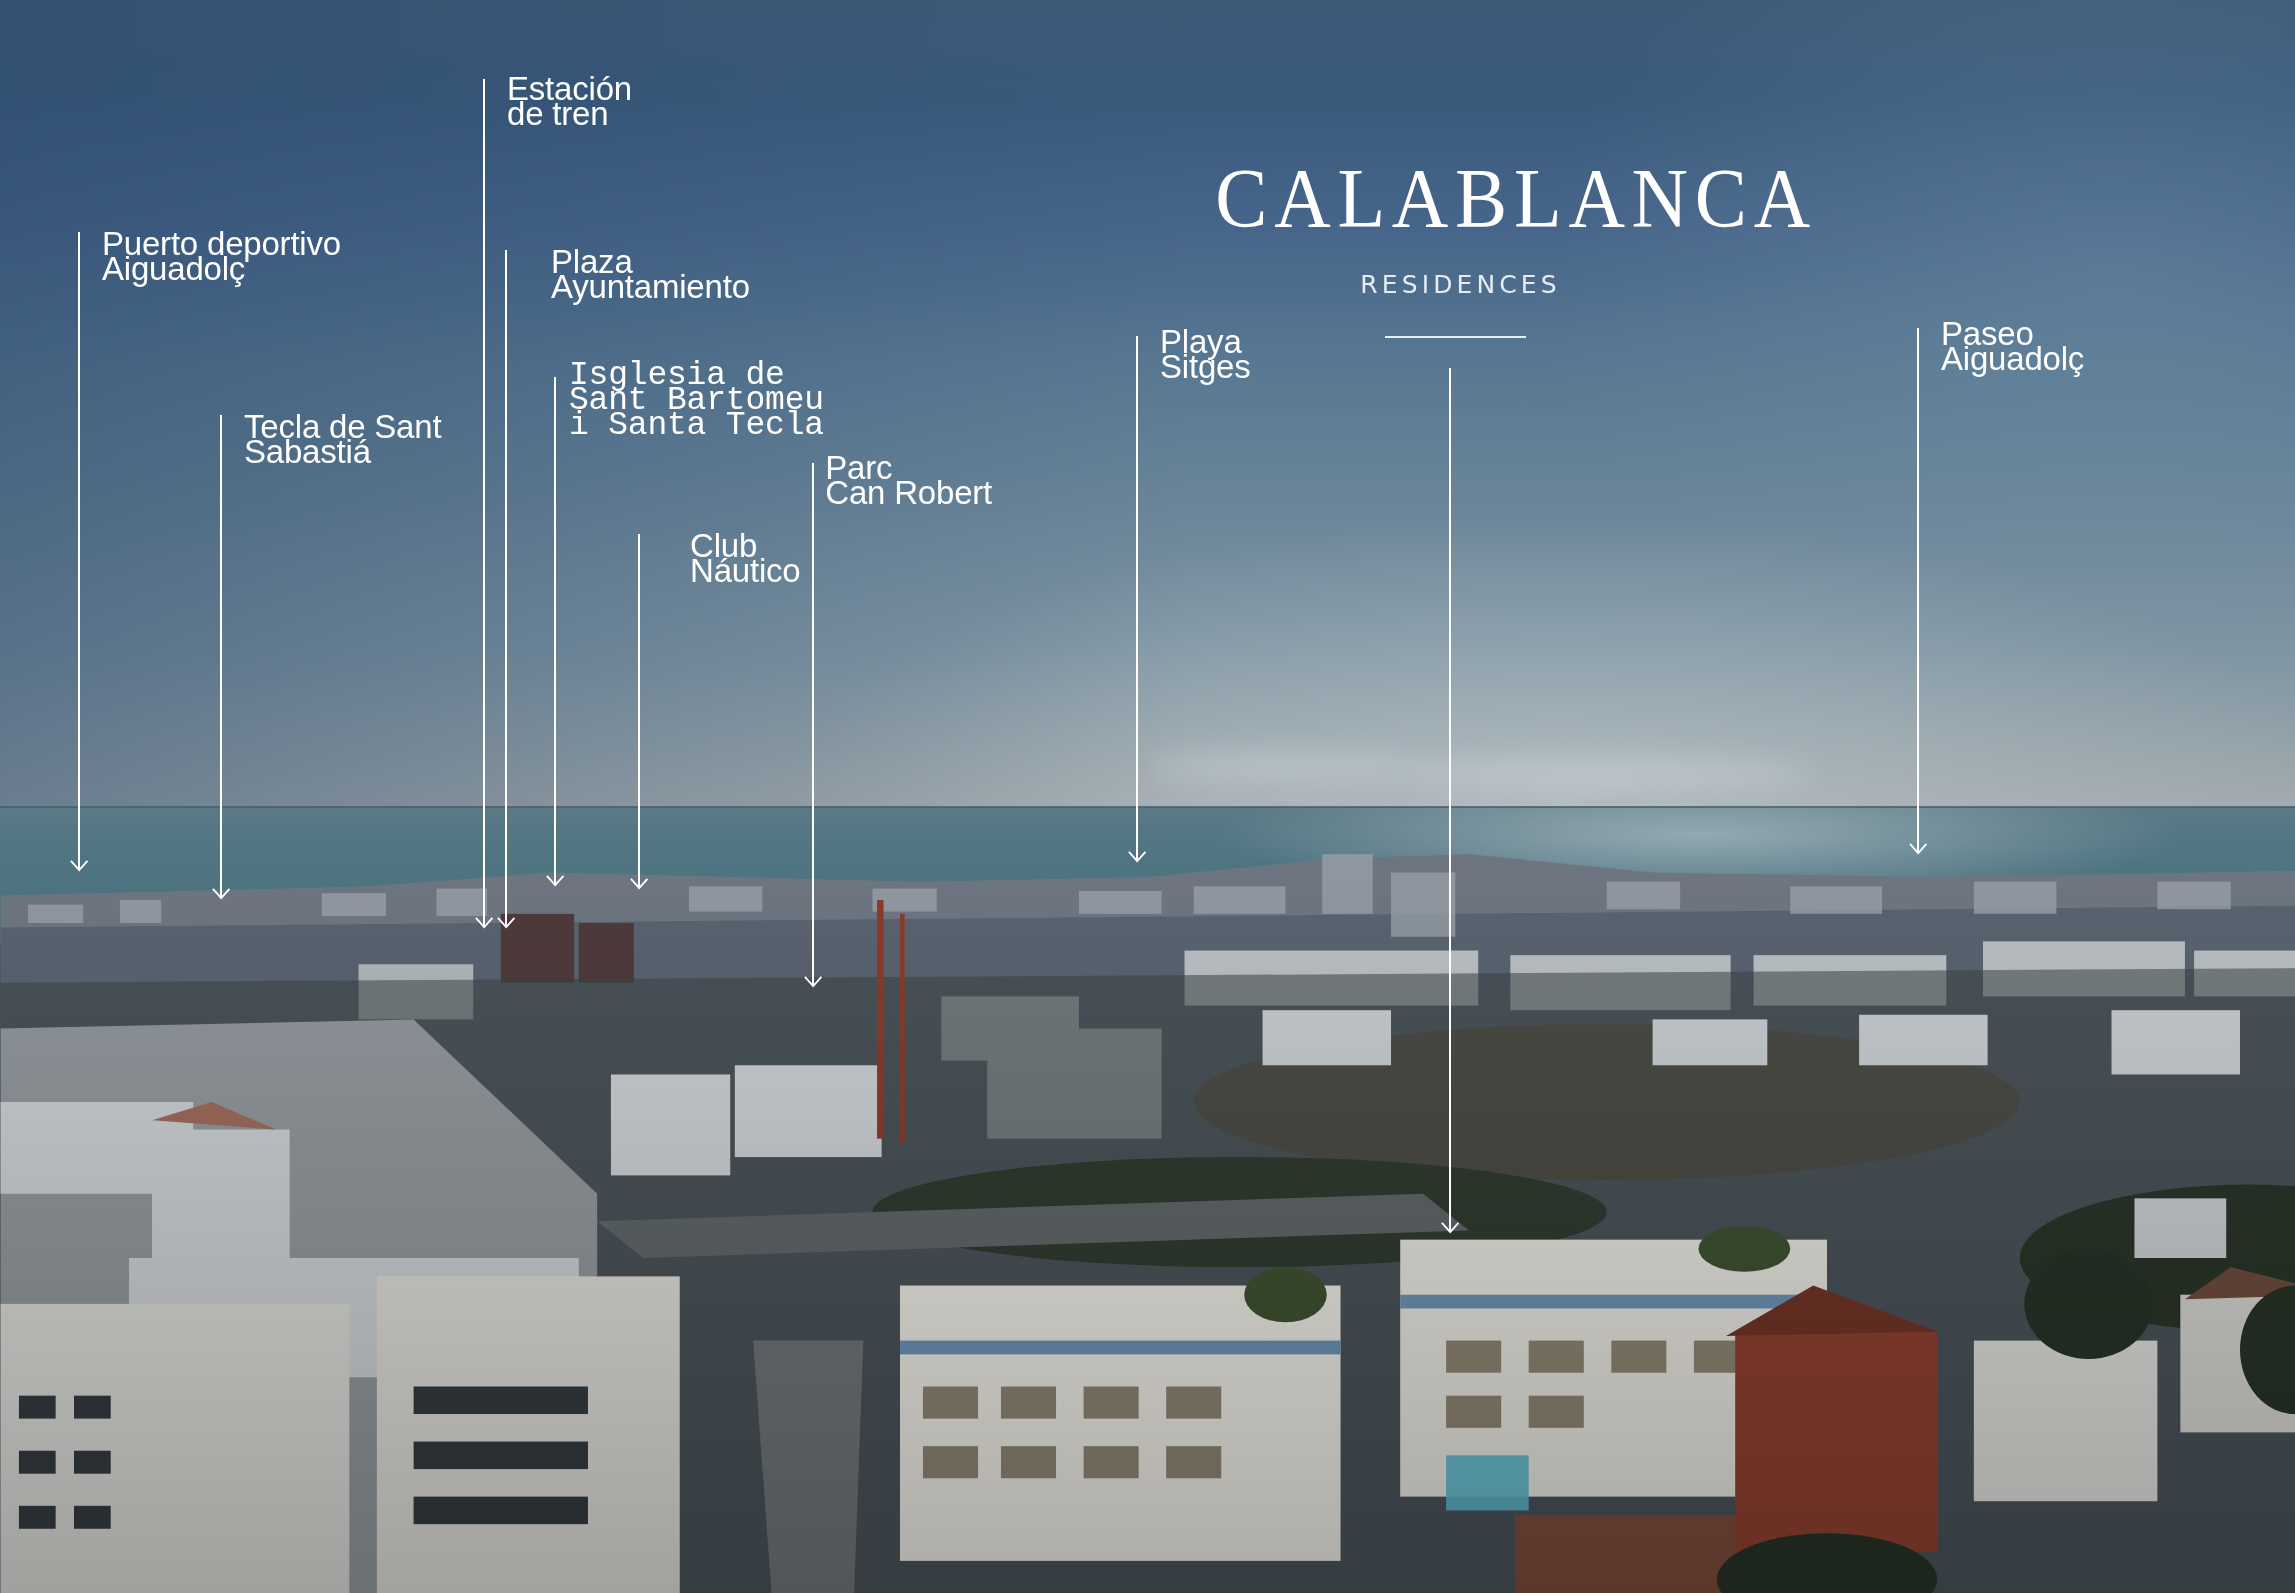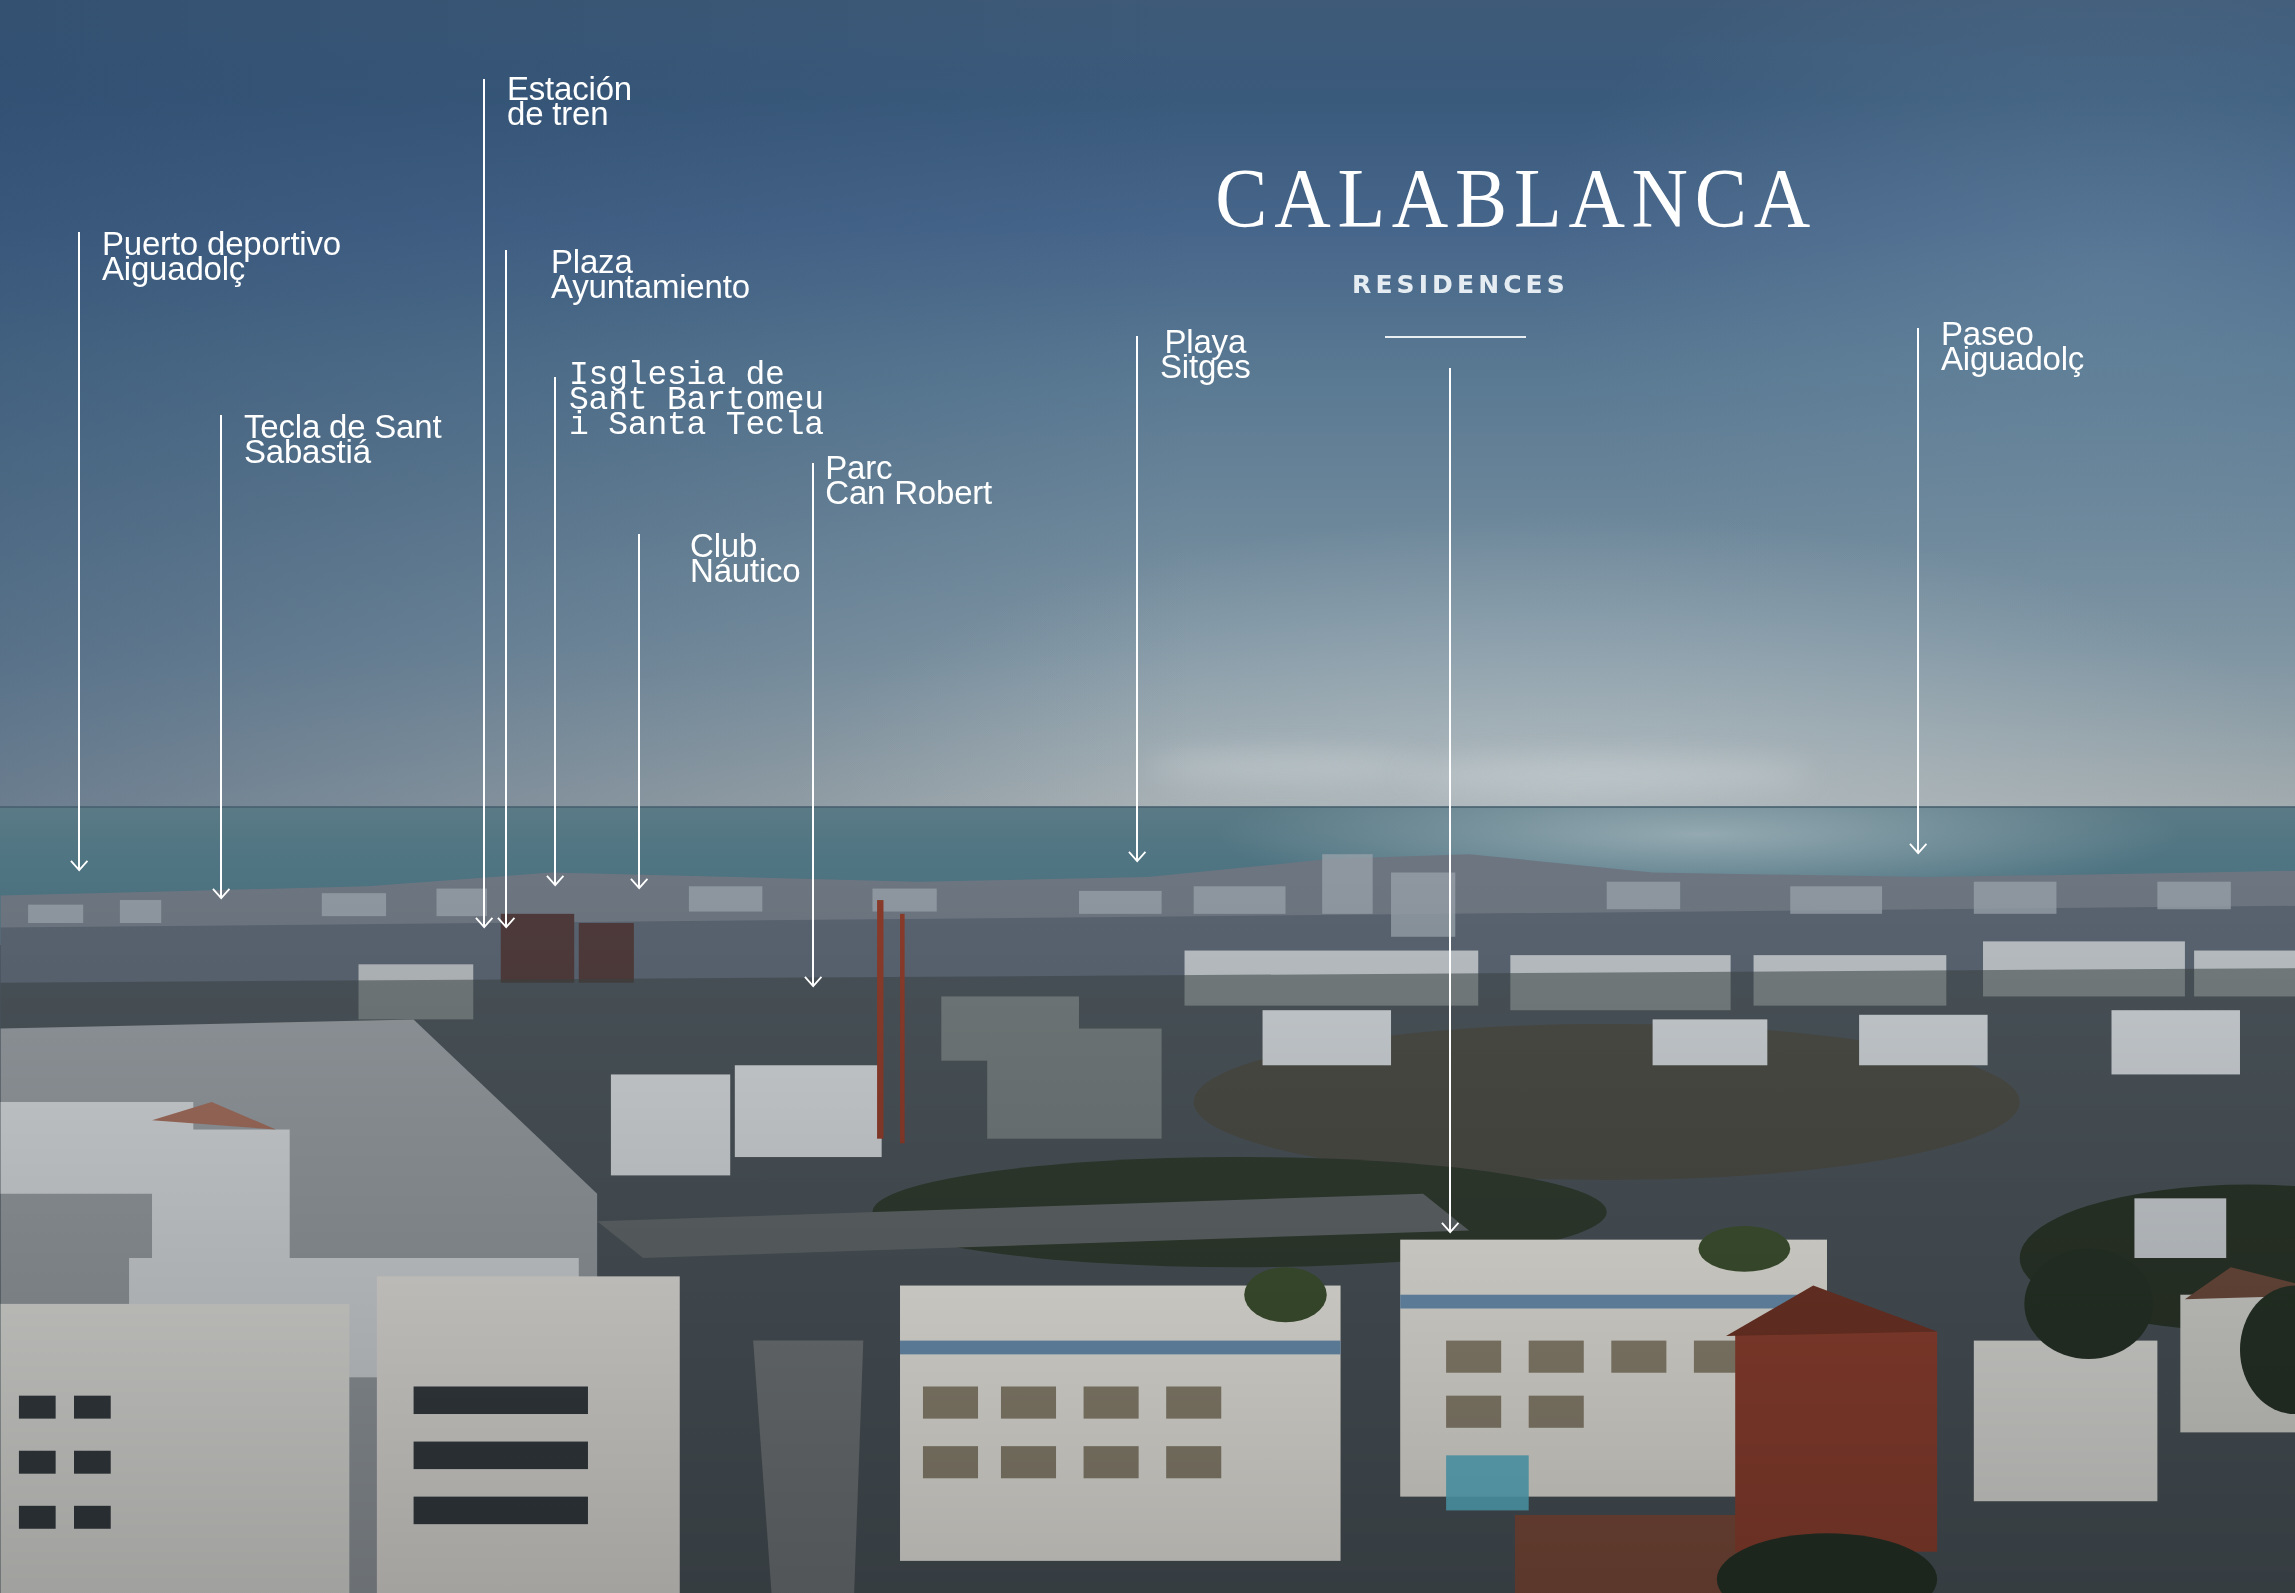--- a/index.html
+++ b/index.html
@@ -25,21 +25,21 @@
   }
   .horizon-line { position:absolute; left:0; top:806px; width:2900px; height:1.8px; background:rgba(70,95,110,0.8); }
   .city { position:absolute; left:0; top:845px; width:2900px; height:748px; }
   .city svg { display:block; }
   .overlay-dark { position:absolute; left:0; top:872px; width:2900px; height:721px;
     background:linear-gradient(180deg, rgba(0,0,0,0) 0%, rgba(0,0,0,0.15) 60%, rgba(0,0,0,0.25) 100%); }
 
   .logo { position:absolute; left:1194px; top:152px; width:533px; text-align:center; color:#ffffff; }
   .logo-title { font-family:"Liberation Serif", "DejaVu Serif", serif; font-size:85px; font-weight:400;
     letter-spacing:7.3px; line-height:92px; transform:scaleX(0.92); transform-origin:center; display:block; }
-  .logo-sub { font-family:"DejaVu Sans", sans-serif; font-weight:700; font-size:25px; letter-spacing:4.1px;
+  .logo-sub { font-family:"DejaVu Sans", sans-serif; font-weight:400; font-size:25px; letter-spacing:4.1px;
     display:block; margin-top:27px; line-height:27.5px; color:#e6edf2; }
   .logo-rule { position:absolute; left:1385px; top:336px; width:141px; height:2.3px; background:#e8eef2; }
 
   .marker { position:absolute; }
   .marker .stem { position:absolute; left:0; top:0; width:1.8px; background:#ffffff; }
   .marker .head { position:absolute; width:0; height:0; }
   .marker .head svg { position:absolute; left:-9.2px; top:-10px; overflow:visible; }
   .marker .label { position:absolute; color:#ffffff; font-family:"Liberation Sans", "DejaVu Sans", sans-serif;
     font-size:33px; line-height:25px; white-space:pre; letter-spacing:-0.2px; }
 </style>
@@ -276,21 +276,21 @@
         <div class="label" style="left: 13.3px; top: -8.3px;">Parc
 Can Robert</div>
       </div>
       <div class="marker" style="left: 1136px; top: 336px;">
         <div class="stem" style="height: 525px;"></div>
         <div class="head" style="left: 0.9px; top: 525px;">
           <svg width="18.4" height="11" viewBox="0 0 40 24">
             <polyline points="2,2 20,22 38,2" fill="none" stroke="#ffffff" stroke-width="4"></polyline>
           </svg>
         </div>
-        <div class="label" style="left: 24px; top: -7.3px; text-align: center;">Playa
+        <div class="label" style="left: 24px; top: -7.3px;">Playa
 Sitges</div>
       </div>
       <div class="marker" style="left: 1449px; top: 368px;">
         <div class="stem" style="height: 864px;"></div>
         <div class="head" style="left: 0.9px; top: 864px;">
           <svg width="18.4" height="11" viewBox="0 0 40 24">
             <polyline points="2,2 20,22 38,2" fill="none" stroke="#ffffff" stroke-width="4"></polyline>
           </svg>
         </div>
       </div>

